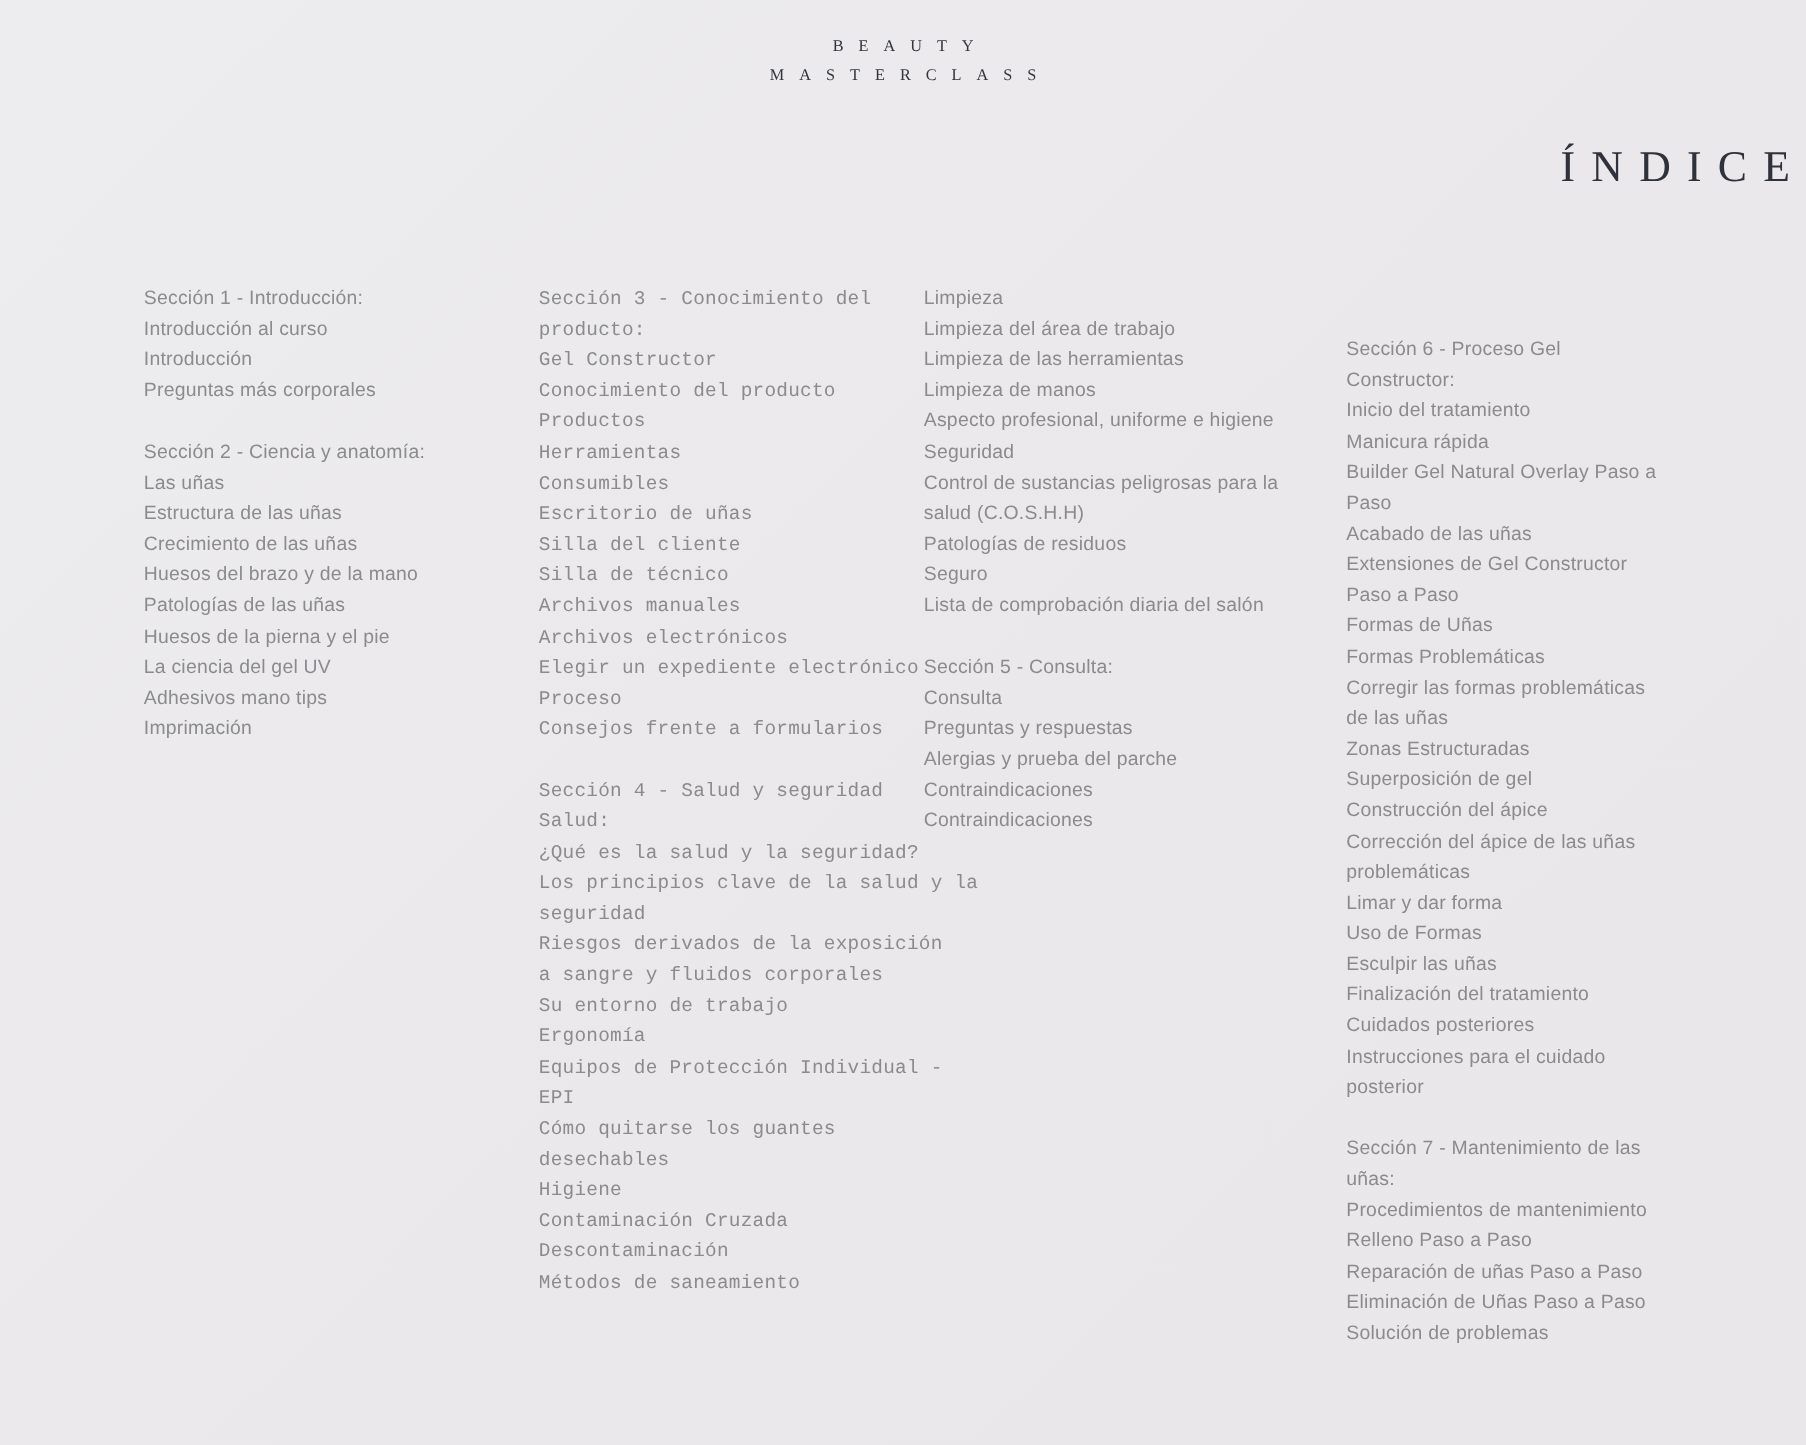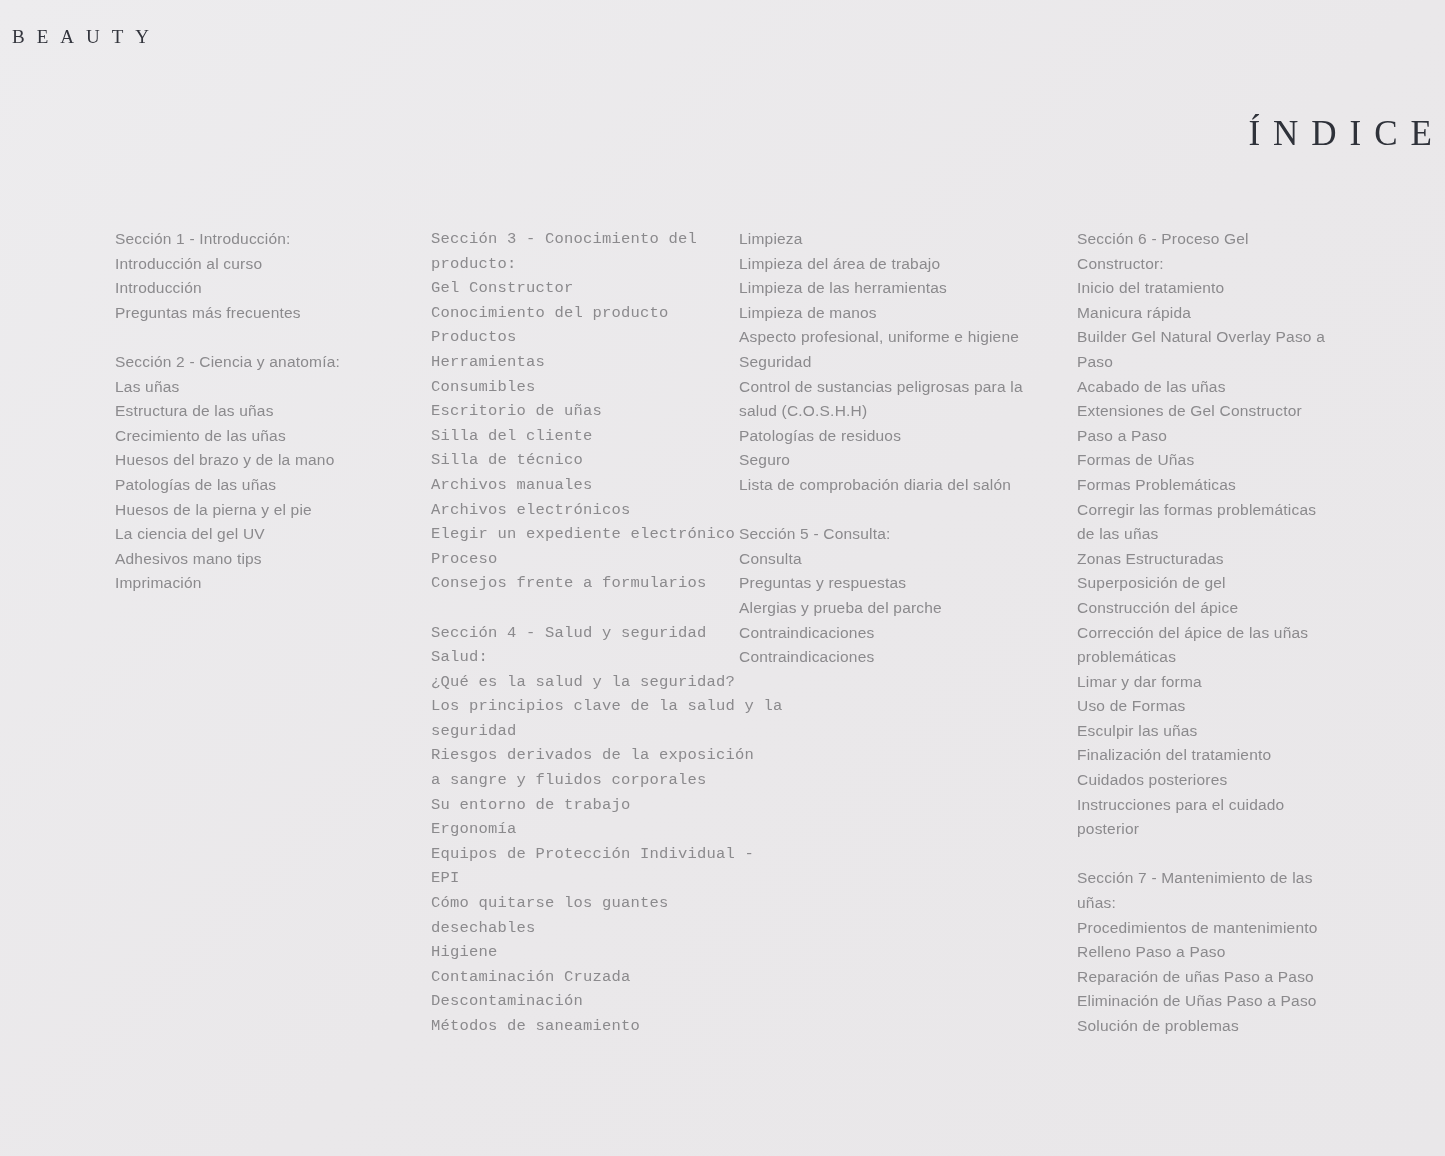--- a/index.html
+++ b/index.html
@@ -17,23 +17,23 @@
     position: relative;
     width: 1445px;
     height: 1156px;
     background: linear-gradient(135deg, #edecee 0%, #eae8ea 55%, #e9e7e9 100%);
   }
   .brand {
     position: absolute;
     top: 25px;
     left: 0;
     width: 100%;
-    text-align: left;
+    text-align: center;
     font-family: "Liberation Serif", serif;
-    font-size: 19px;
+    font-size: 13px;
     line-height: 23px;
     color: #33353d;
     letter-spacing: 12px;
     padding-left: 12px; 
     box-sizing: border-box;
   }
   .page-title {
     position: absolute;
     top: 112px;
     left: 0;
@@ -55,49 +55,50 @@
     left: 0;
     width: 100%;
   }
   .col {
     position: absolute;
     top: 0;
   }
   .col-1 { left: 115px;  width: 316px; }
   .col-2 { left: 431px;  width: 308px; font-family: Liberation Mono, monospace; }
   .col-3 { left: 739px;  width: 338px; }
-  .col-4 { left: 1077px; width: 368px; }
+  .col-4 { left: 1077px; width: 368px; margin-top: 41px; }
   .line {
     height: 24.6px;
     line-height: 24.6px;
     font-size: 15.5px;
     letter-spacing: 0.2px;
     color: #8b8a8d;
     white-space: nowrap;
   }
   .line.blank {  }
 </style>
 </head>
 <body>
 
 <div class="page">
 
   <header>
     <div class="brand">
       <div>BEAUTY</div>
+      <div>MASTERCLASS</div>
     </div>
     <h1 class="page-title">ÍNDICE</h1>
   </header>
 
   <main class="toc">
     <section class="col col-1">
         <div class="line">Sección 1 - Introducción:</div>
         <div class="line">Introducción al curso</div>
         <div class="line">Introducción</div>
-        <div class="line">Preguntas más frecuentes</div>
+        <div class="line">Preguntas más corporales</div>
         <div class="line blank"></div>
         <div class="line">Sección 2 - Ciencia y anatomía:</div>
         <div class="line">Las uñas</div>
         <div class="line">Estructura de las uñas</div>
         <div class="line">Crecimiento de las uñas</div>
         <div class="line">Huesos del brazo y de la mano</div>
         <div class="line">Patologías de las uñas</div>
         <div class="line">Huesos de la pierna y el pie</div>
         <div class="line">La ciencia del gel UV</div>
         <div class="line">Adhesivos mano tips</div>

